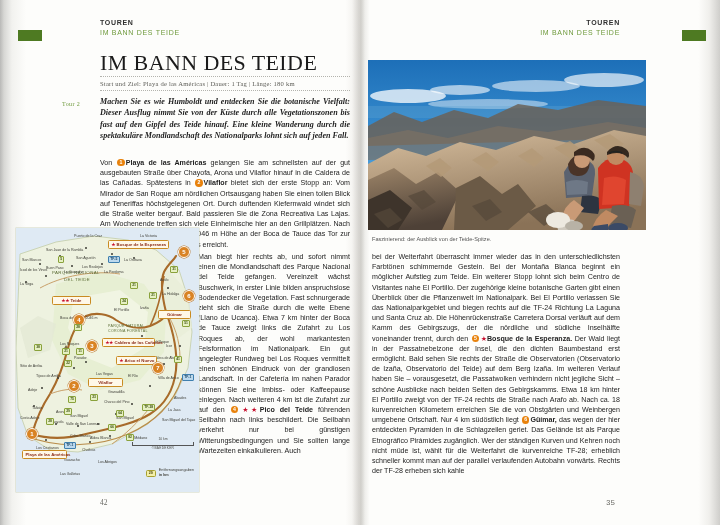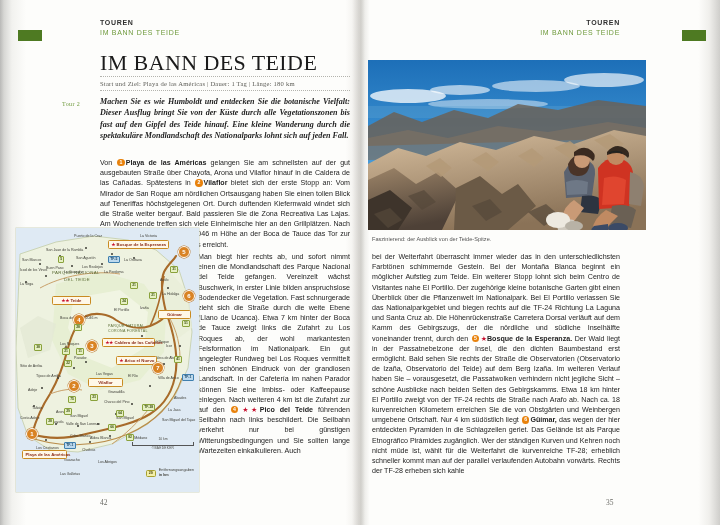--- a/index.html
+++ b/index.html
@@ -107,21 +107,21 @@
     </div>
 
     <div class="title">IM BANN DES TEIDE</div>
 
     <div class="infoline">
       <span>Start und Ziel: Playa de las Américas | Dauer: 1 Tag | Länge: 180 km</span>
     </div>
 
     <div class="tourtab">Tour 2</div>
 
-    <div class="lead">Machen Sie es wie Humboldt und entdecken Sie die botanische Vielfalt: Dieser Ausflug bringt Sie von der Küste durch alle Vegetationszonen bis fast auf den Gipfel des Teide hinauf. Eine kleine Wanderung durch die spektakuläre Mondlandschaft des Nationalparks lohnt sich auf jeden Fall.</div>
+    <div class="lead">Machen Sie es wie Humboldt und entdecken Sie die botanische Vielfalt: Dieser Ausflug nimmt Sie von der Küste durch alle Vegetationszonen bis fast auf den Gipfel des Teide hinauf. Eine kleine Wanderung durch die spektakuläre Mondlandschaft des Nationalparks lohnt sich auf jeden Fall.</div>
 
     <div class="col-full">
       <p><span>Von </span><span class="num">1</span><span class="poi">Playa de las Américas</span><span> gelangen Sie am schnellsten auf der gut ausgebauten Straße über Chayofa, Arona und Vilaflor hinauf in die Caldera de las Cañadas. Spätestens in </span><span class="num">2</span><span class="poi">Vilaflor</span><span> bietet sich der erste Stopp an: Vom Mirador de San Roque am nördlichen Ortsausgang haben Sie einen tollen Blick auf Teneriffas höchstgelegenen Ort. Durch duftenden Kiefernwald windet sich die Straße weiter bergauf. Bald passieren Sie die Zona Recreativa Las Lajas. Am Wochenende treffen sich viele Einheimische hier an den Grillplätzen. Nach vielen weiteren Kurven ist in 2046 m Höhe an der Boca de Tauce das Tor zur </span><span class="num">3</span><span class="star">★★</span><span class="poi">Caldera de las Cañadas</span><span> erreicht.</span></p>
     </div>
 
     <div class="col-narrow">
       <p><span>Man biegt hier rechts ab, und sofort nimmt einen die Mondlandschaft des Parque Nacional del Teide gefangen. Vereinzelt wächst Buschwerk, in erster Linie bilden anspruchslose Bodendecker die Vegetation. Fast schnurgerade zieht sich die Straße durch die weite Ebene (Llano de Ucanca). Etwa 7 km hinter der Boca de Tauce zweigt links die Zufahrt zu Los Roques ab, der wohl markantesten Felsformation im Nationalpark. Ein gut angelegter Rundweg bei Los Roques vermittelt einen schönen Eindruck von der grandiosen Landschaft. In der Cafetería im nahen Parador können Sie eine Imbiss- oder Kaffeepause einlegen. Nach weiteren 4 km ist die Zufahrt zur auf den </span><span class="num">4</span><span class="star">★★</span><span class="poi">Pico del Teide</span><span> führenden Seilbahn nach links beschildert. Die Seilbahn verkehrt nur bei günstigen Witterungsbedingungen und Sie sollten lange Wartezeiten einkalkulieren. Auch</span></p>
     </div>
 
     <div class="map">
@@ -390,17 +390,17 @@
         <ellipse cx="250" cy="168" rx="10" ry="5" fill="#3a4a66"></ellipse>
       </svg>
     </div>
 
     <div class="caption" style="left:12px;">Faszinierend: der Ausblick von der Teide-Spitze.</div>
 
     <div class="rcol" style="left:12px;">
       <p><span>bei der Weiterfahrt überrascht immer wieder das in den unterschiedlichsten Farbtönen schimmernde Gestein. Bei der Montaña Blanca beginnt ein möglicher Aufstieg zum Teide. Ein weiterer Stopp lohnt sich beim Centro de Visitantes nahe El Portillo. Der zugehörige kleine botanische Garten gibt einen Überblick über die Pflanzenwelt im Nationalpark. Bei El Portillo verlassen Sie das Nationalparkgebiet und biegen rechts auf die TF-24 Richtung La Laguna und Santa Cruz ab. Die Höhenrückenstraße Carretera Dorsal verläuft auf dem Kamm des Gebirgszugs, der die nördliche und südliche Inselhälfte voneinander trennt, durch den </span><span class="num">5</span><span class="star">★</span><span class="poi">Bosque de la Esperanza.</span><span> Der Wald liegt in der Passatnebelzone der Insel, die den dichten Baumbestand erst ermöglicht. Bald sehen Sie rechts der Straße die Observatorien (Observatorio de Izaña, Observatorio del Teide) auf dem Berg Izaña. Im weiteren Verlauf haben Sie – vorausgesetzt, die Passatwolken verhindern nicht jegliche Sicht – schöne Ausblicke nach beiden Seiten des Gebirgskamms. Etwa 18 km hinter El Portillo zweigt von der TF-24 rechts die Straße nach Arafo ab. Nach ca. 18 kurvenreichen Kilometern erreichen Sie die von Obstgärten und Weinbergen umgebene Ortschaft. Nur 4 km südöstlich liegt </span><span class="num">6</span><span class="poi">Güímar,</span><span> das wegen der hier entdeckten Pyramiden in die Schlagzeilen geriet. Das Gelände ist als Parque Etnográfico Pirámides zugänglich. Wer der ständigen Kurven und Kehren noch nicht müde ist, wählt für die Weiterfahrt die kurvenreiche TF-28; erheblich schneller kommt man auf der parallel verlaufenden Autobahn vorwärts. Rechts der TF-28 erheben sich kahle</span></p>
     </div>
 
-    <div class="folio folio-r" style="left:246px;">35</div>
+    <div class="folio folio-r" style="left:246px;font-family:Liberation Mono, monospace;">35</div>
   </div>
 
   <div class="gutter"></div>
 </div>
 
 </body></html>

